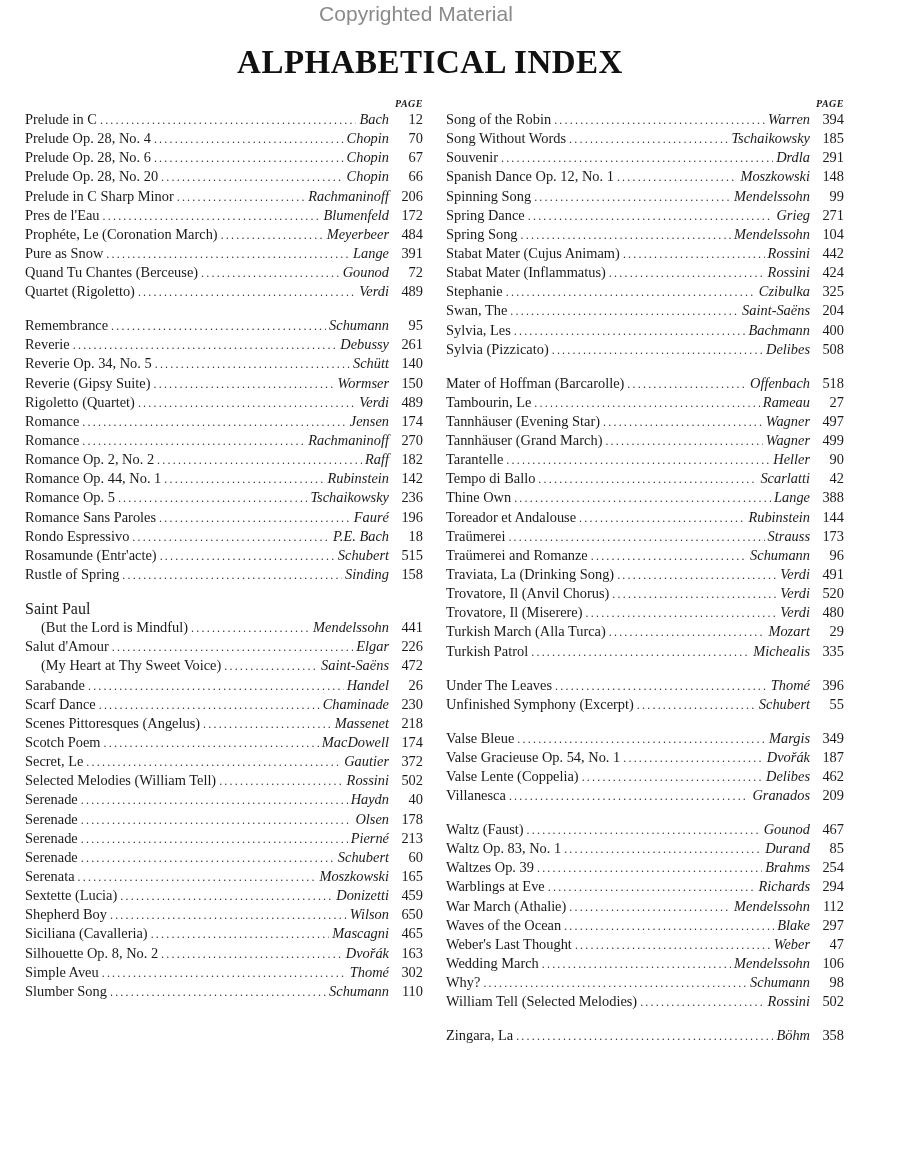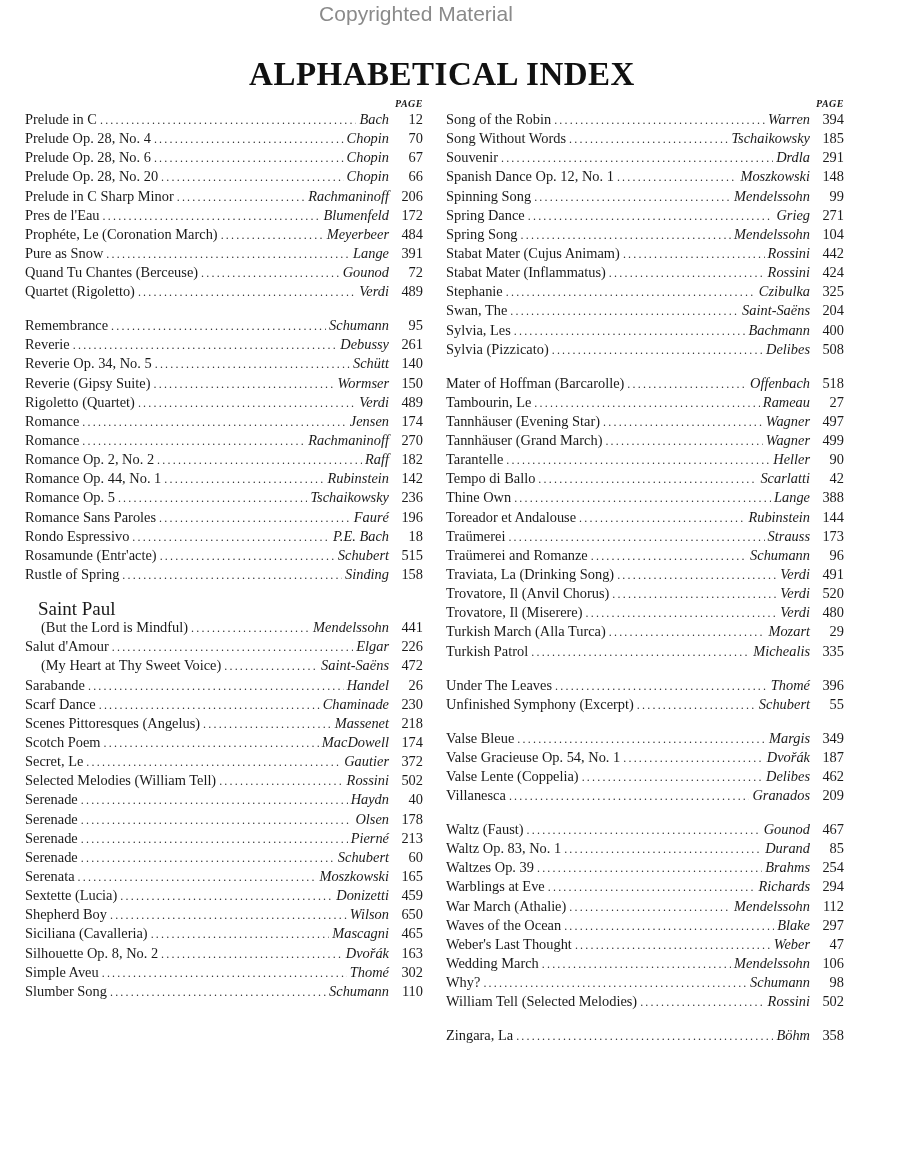--- a/index.html
+++ b/index.html
@@ -29,27 +29,27 @@
       font-size: 14.4px; line-height: 19.15px; white-space: nowrap;
     }
     .title-text { flex: 0 0 auto; }
     .title-text.indent { padding-left: 16px; }
     .dots {
       flex: 1 1 auto; overflow: hidden; margin: 0 3px; color: #333;
       letter-spacing: 2.2px; font-size: 12px;
     }
     .composer { flex: 0 0 auto; font-style: italic; }
     .page { flex: 0 0 34px; text-align: right; }
-    .heading-only { height: 19.15px; font-size: 19px; line-height: 19.15px; margin-left: 13px; }
+    .heading-only { height: 19.15px; font-size: 16px; line-height: 19.15px; }
   </style>
 </head>
 <body>
 
 <div class="watermark">Copyrighted Material</div>
-<h1 class="title" style="margin:16px;">ALPHABETICAL INDEX</h1>
+<h1 class="title" style="margin:4px;">ALPHABETICAL INDEX</h1>
 
 <div class="column col-left">
   <div class="page-head">PAGE</div>
   <div class="groups">
       <div class="group">
         <div class="entry">
           <span class="title-text">Prelude in C</span>
           <span class="dots">........................................................................................................................</span>
           <span class="composer">Bach</span>
           <span class="page">12</span>

